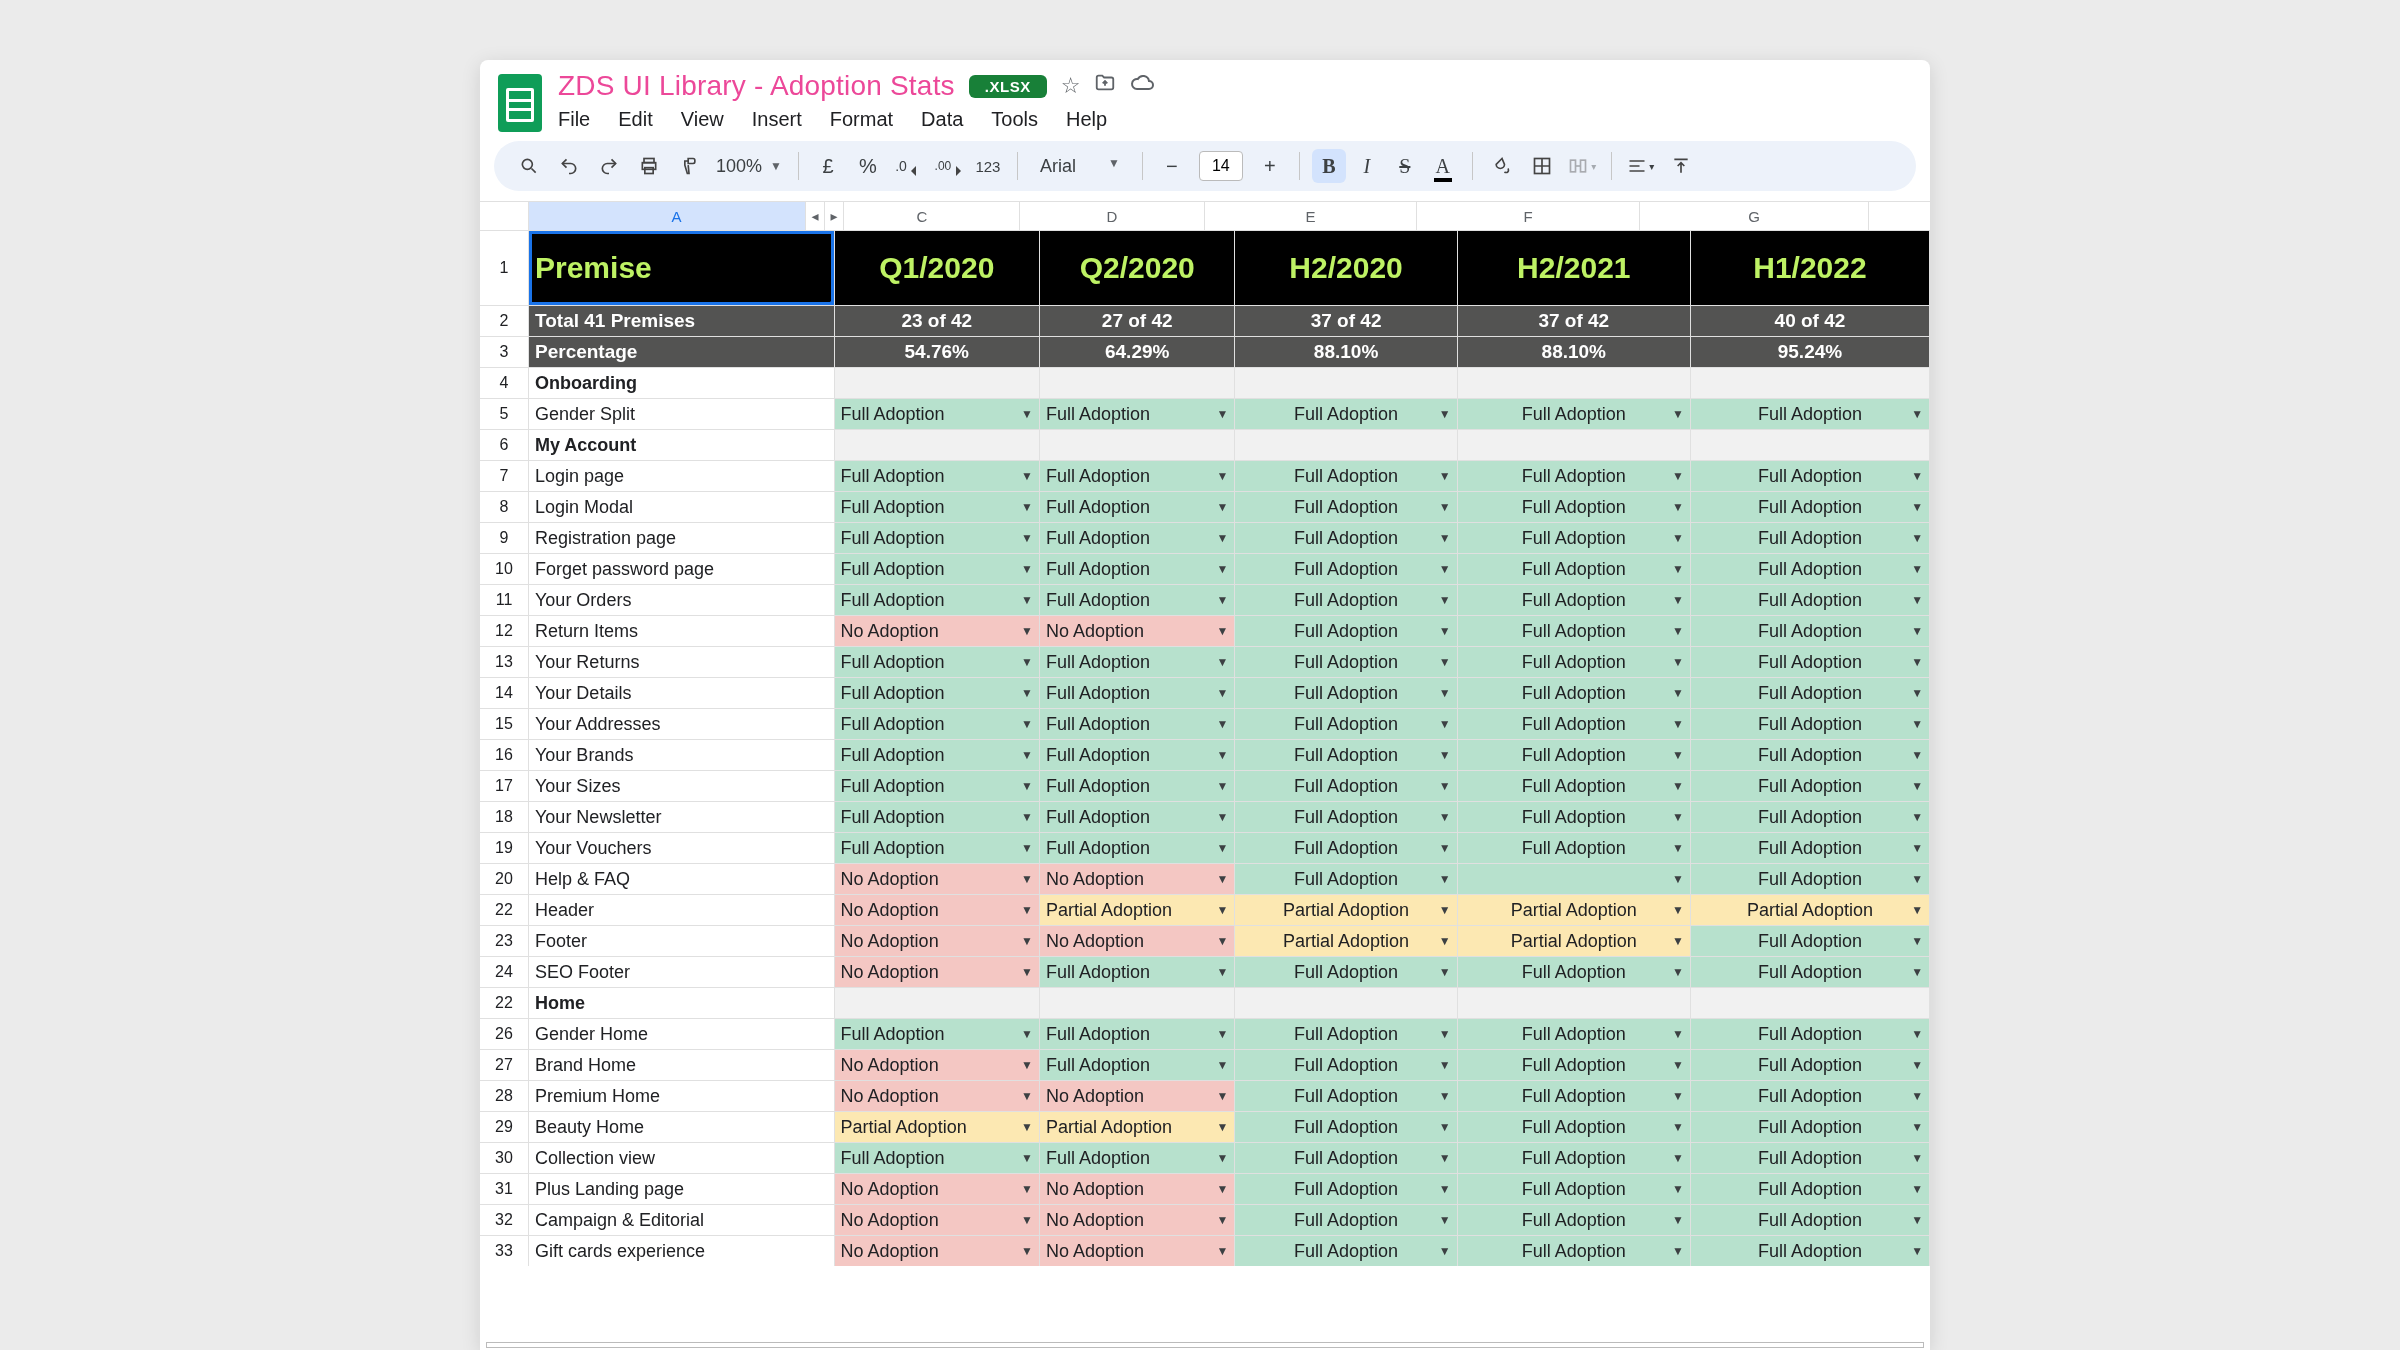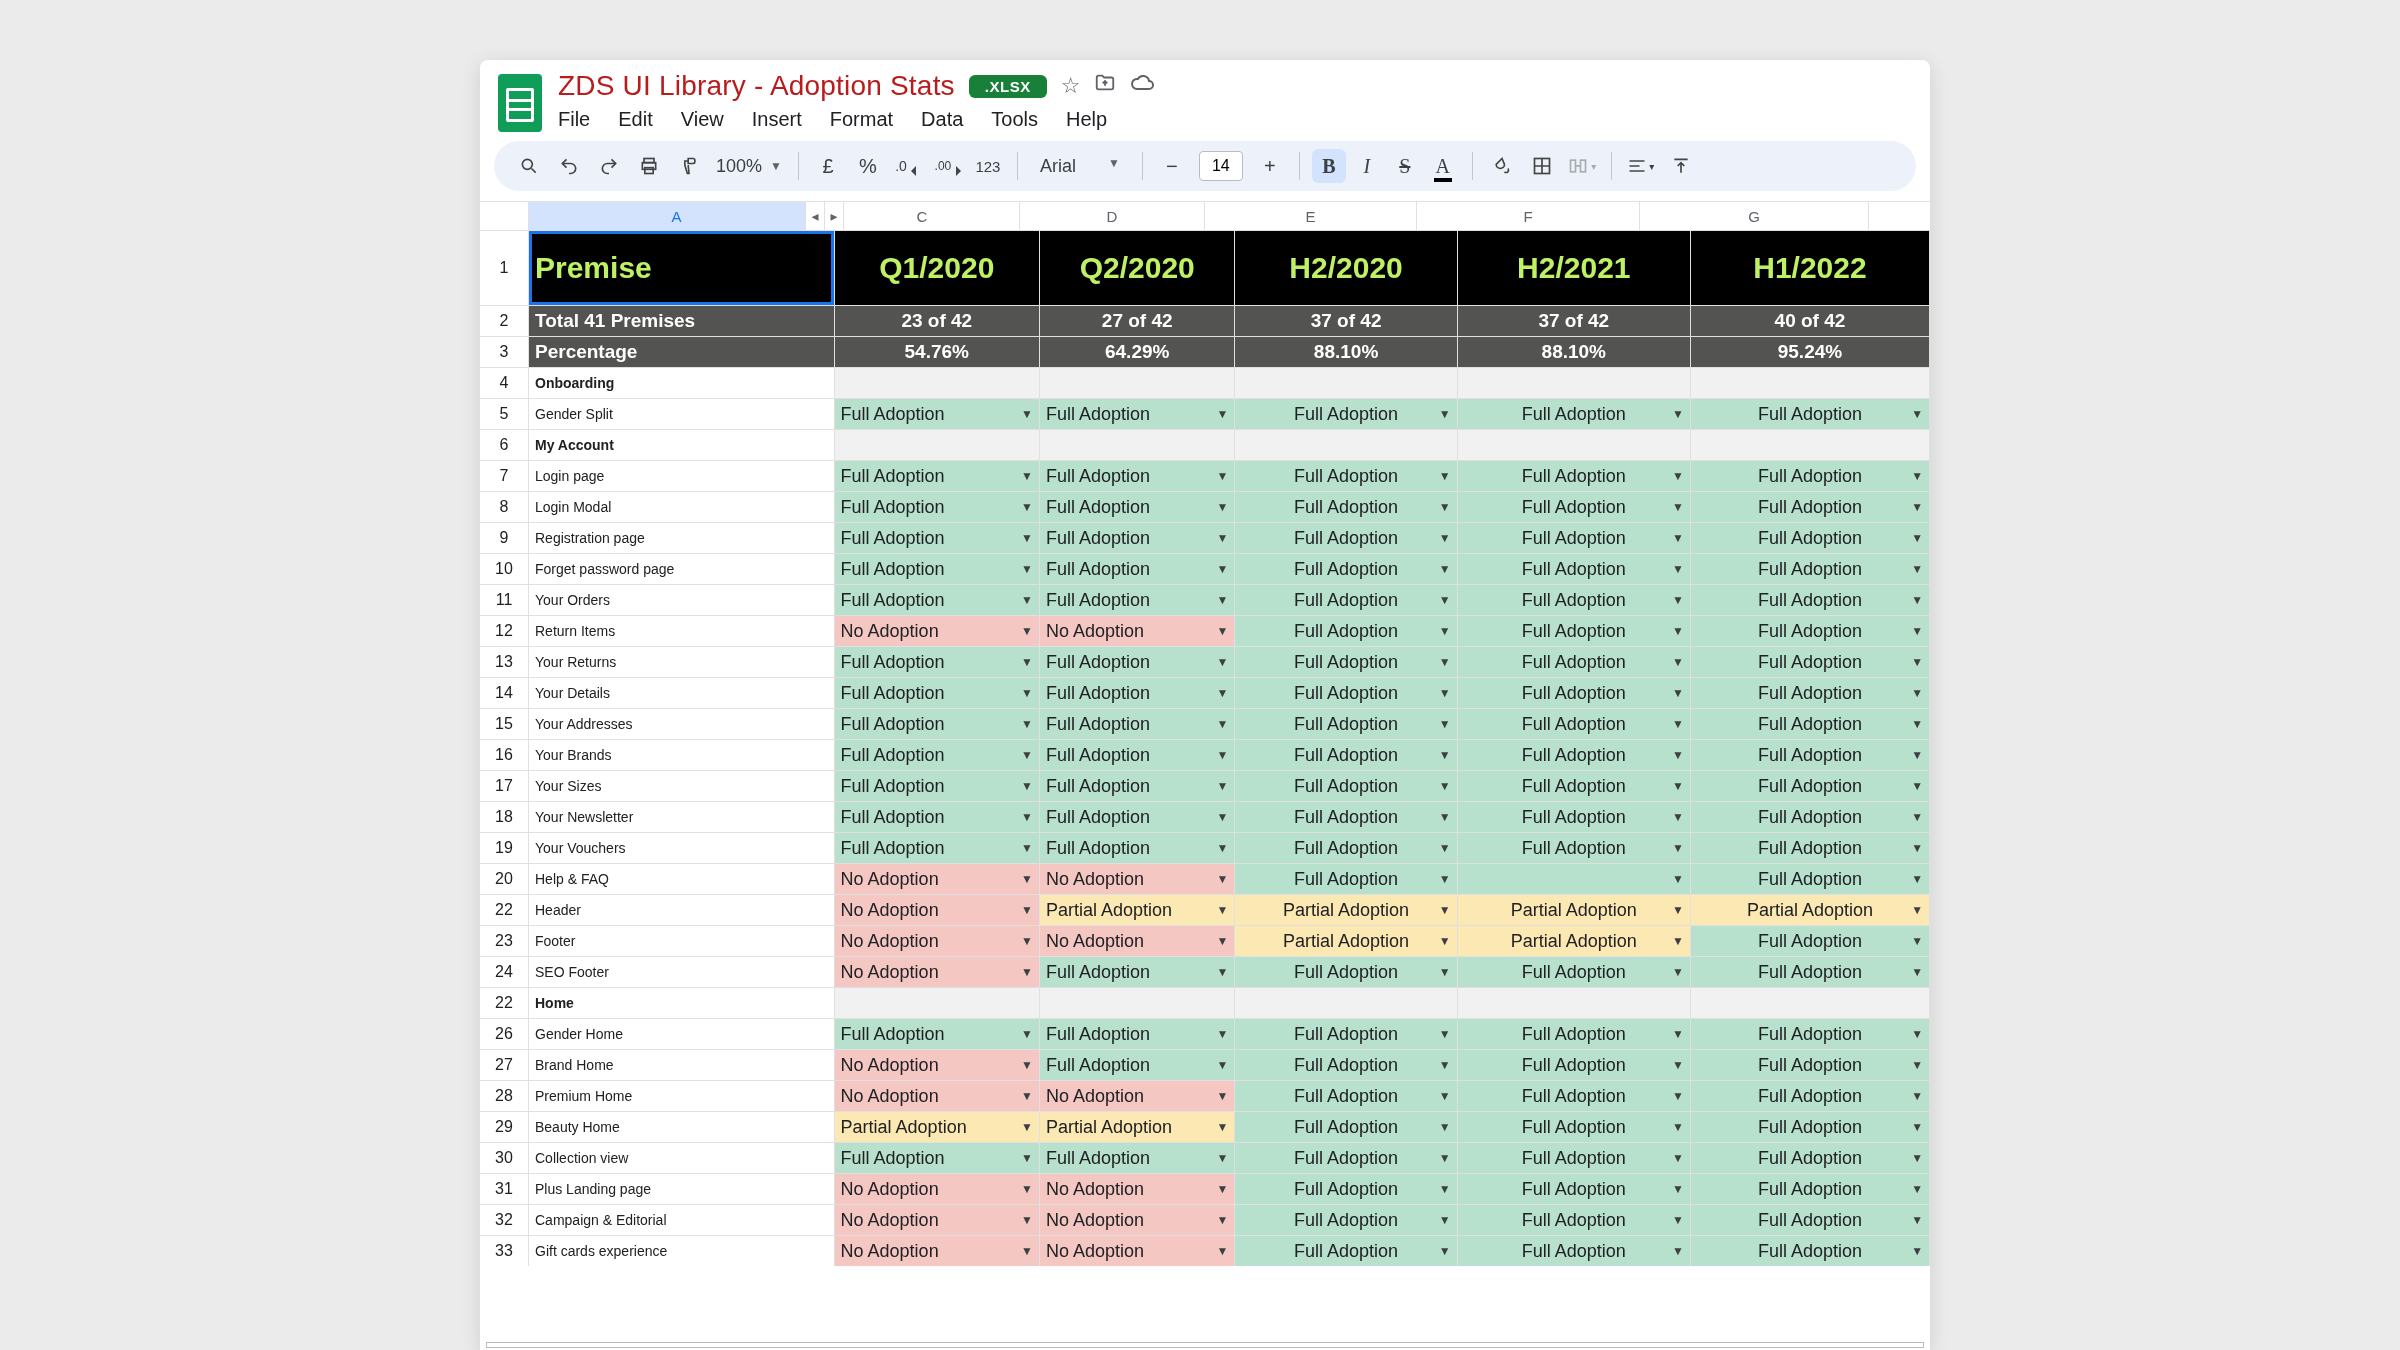--- a/index.html
+++ b/index.html
@@ -16,21 +16,21 @@
   html,body{margin:0;padding:0;background:#ebebeb;font-family:Arial,Helvetica,sans-serif;color:var(--text);}
   body{width:2400px;height:1350px;overflow:hidden;}
   .app-shell{position:absolute;top:60px;left:480px;width:1450px;height:1290px;background:#fff;border-top-left-radius:8px;border-top-right-radius:8px;box-shadow:0 4px 20px rgba(0,0,0,0.12);overflow:hidden;}
 
   
   .titlebar{display:flex;align-items:flex-start;gap:16px;padding:10px 18px 0 18px;}
   .docs-icon{width:44px;height:58px;border-radius:4px;background:#0f9d58;position:relative;margin-top:4px;flex-shrink:0;}
   .docs-icon::after{content:"";position:absolute;inset:14px 8px 10px 8px;border:3px solid #fff;border-radius:2px;background:linear-gradient(#fff,#fff)0 33%/100% 3px no-repeat,linear-gradient(#fff,#fff)0 66%/100% 3px no-repeat;}
   .title-col{flex:1;}
   .title-row{display:flex;align-items:center;gap:14px;}
-  .doc-title{font-size:28px;font-weight:400;color:#b91c1c;letter-spacing:0.2px;}
+  .doc-title{font-size:28px;font-weight:400;color:#ec4899;letter-spacing:0.2px;}
   .xlsx-badge{background:#188038;color:#fff;font-size:15px;font-weight:700;padding:3px 16px;border-radius:6px;letter-spacing:0.5px;}
   .title-icon{color:#5f6368;font-size:22px;cursor:pointer;}
   .menubar{display:flex;gap:28px;padding:6px 0 10px 0;color:#202124;font-size:20px;}
   .menubar span{cursor:pointer;}
 
   
   .toolbar{margin:0 14px 10px 14px;background:var(--bluebg);border-radius:28px;display:flex;align-items:center;gap:6px;padding:8px 18px;color:#3c4043;}
   .tbtn{width:34px;height:34px;display:flex;align-items:center;justify-content:center;border-radius:6px;cursor:pointer;}
   .tbtn.active{background:#d3e3fd;}
   .tbtn svg,.tbtn span.g{font-size:20px;}
@@ -52,21 +52,21 @@
   .colhdr.sel{background:#d3e3fd;color:#1a73e8;}
   .colA{width:295px;} .colC{width:194px;} .colD{width:184px;} .colE{width:211px;} .colF{width:222px;} .colG{width:228px;}
   .collapse-l,.collapse-r{position:absolute;top:0;bottom:0;width:18px;display:flex;align-items:center;justify-content:center;color:#5f6368;font-size:14px;background:#fff;}
   .collapse-l{right:0;border-left:1px solid var(--grid);}
   .collapse-r{left:0;border-right:1px solid var(--grid);}
 
   .rows{}
   .row{display:flex;height:30px;border-top:1px solid var(--grid);}
   .row.h1{height:74px;}
   .cell{border-right:1px solid var(--grid);display:flex;align-items:center;padding:0 6px;font-size:18px;overflow:hidden;white-space:nowrap;position:relative;}
-  .cell.colA{font-size:14px;}
+  .cell.colA{font-size:18px;}
   .row.h1 .cell{font-size:30px;font-weight:700;}
   .dark1 .cell{background:var(--dark1);color:#bef264;}
   .dark2 .cell{background:var(--dark2);color:#fff;font-weight:700;font-size:19px;}
   .section .cell.colA{font-weight:700;background:#fff;}
   .section .cell:not(.colA){background:#f1f1f1;}
   .center{justify-content:center;}
   .bold{font-weight:700;}
   .green{background:var(--green);}
   .yellow{background:var(--yellow);}
   .red{background:var(--red);}

